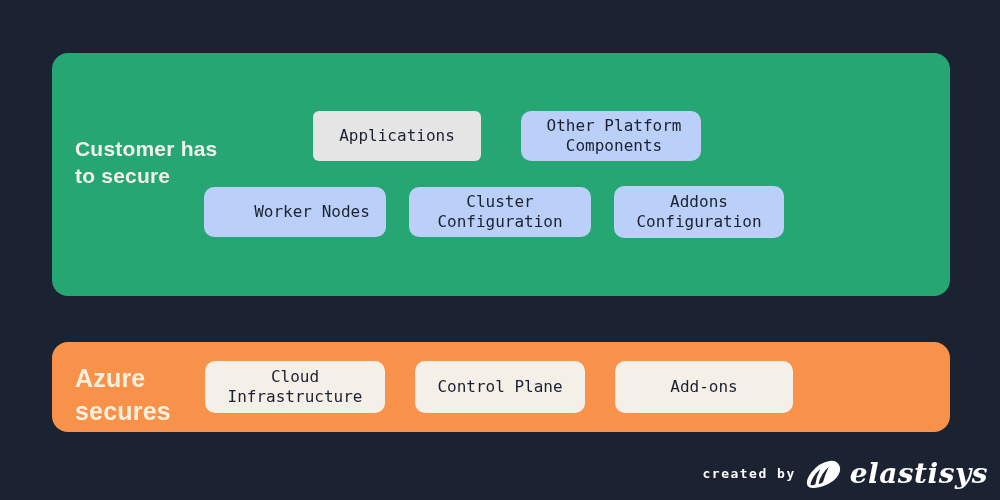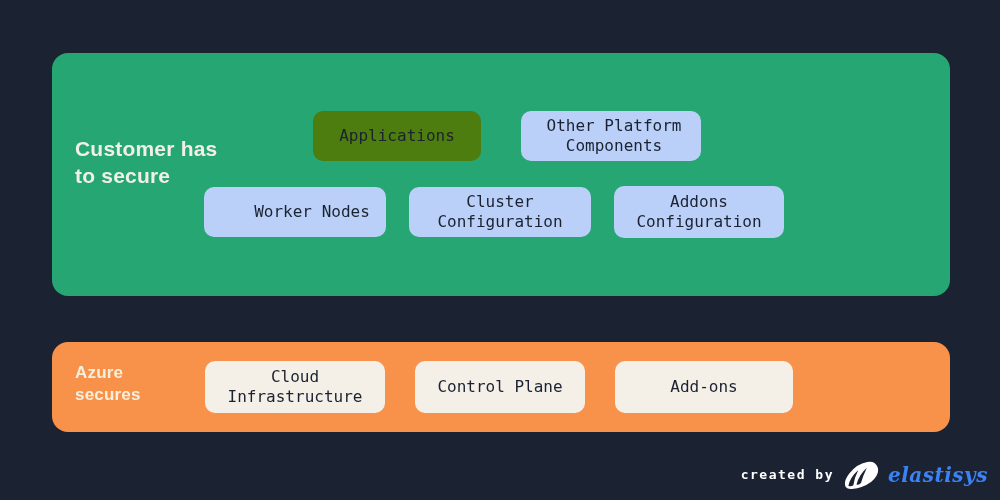--- a/index.html
+++ b/index.html
@@ -27,37 +27,37 @@
     white-space: pre-line;
     letter-spacing: 0.2px;
   }
   .green .panel-heading {
     left: 23px; top: 82px;
     font-size: 21px; line-height: 1.3;
     color: #F2EFE6;
   }
   .orange .panel-heading {
     left: 23px; top: 20px;
-    font-size: 17px; line-height: 1.3;
+    font-size: 25px; line-height: 1.3;
     color: #F7EFDC;
   }
   .chip {
     position: absolute;
     display: flex;
     align-items: center;
     justify-content: center;
     text-align: center;
     border-radius: 10px;
     font-size: 16px;
     line-height: 1.25;
     color: #1B2231;
     white-space: pre-line;
     padding: 2px 6px;
   }
-  .chip.yellow { background: #4d7c0f; }
+  .chip.yellow { background: #e5e5e5; border-radius: 6px; }
   .chip.blue   { background: #BAD0F8; }
   .chip.cream  { background: #F4EFE7; }
 
   
   .chip-applications   { left: 261px; top: 58px;  width: 168px; height: 50px; }
   .chip-other-platform { left: 469px; top: 58px;  width: 180px; height: 50px; padding-left: 12px; }
   .chip-worker-nodes   { left: 152px; top: 134px; width: 182px; height: 50px; padding-left: 40px; }
   .chip-cluster-config { left: 357px; top: 134px; width: 182px; height: 50px; }
   .chip-addons-config  { left: 562px; top: 133px; width: 170px; height: 52px; }
 
@@ -75,25 +75,25 @@
     gap: 9px;
   }
   .credit {
     color: #FFFFFF;
     font-size: 13px;
     font-weight: bold;
     letter-spacing: 1.5px;
   }
   .brand-logo { width: 36px; height: 31px; display: block; }
   .brand {
-    color: #3b82f6;
+    color: #ffffff;
     font-family: "DejaVu Serif", serif;
     font-style: italic;
     font-weight: bold;
-    font-size: 20px;
+    font-size: 28px;
     letter-spacing: 0.5px;
   }
 </style>
 </head>
 <body>
 
 <div class="canvas">
 
   <section class="panel green">
     <h2 class="panel-heading">Customer has

